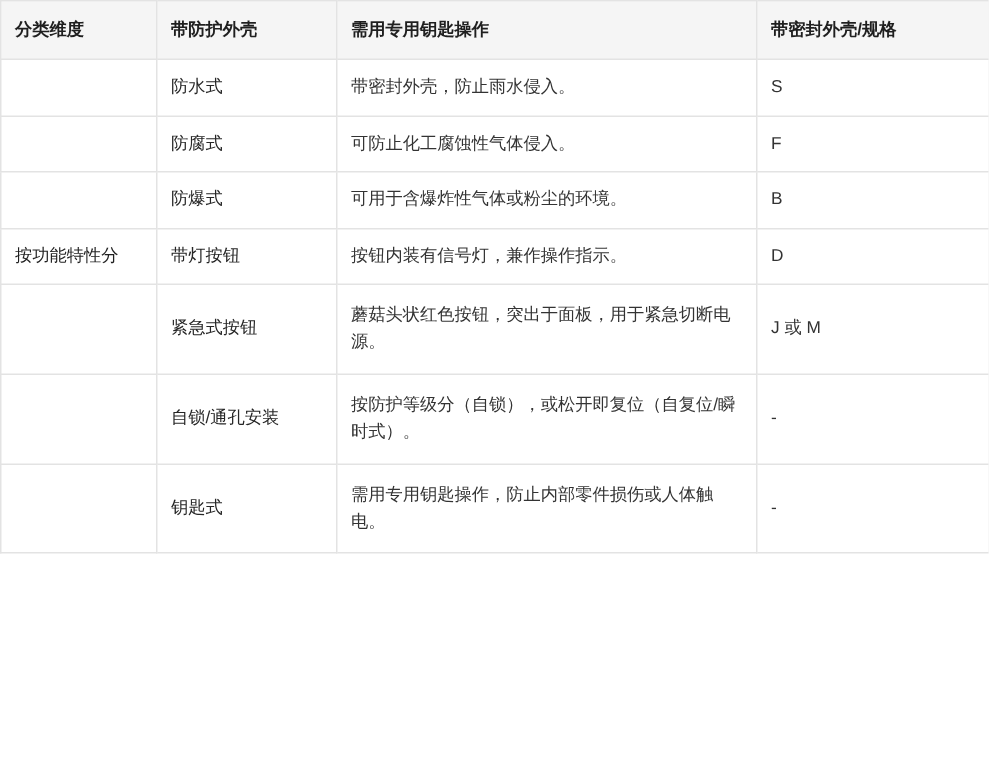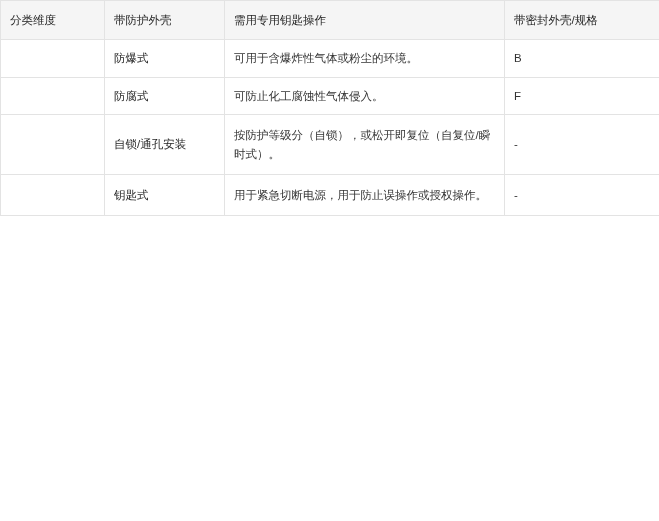--- a/index.html
+++ b/index.html
@@ -29,21 +29,21 @@
   table.spec-table td {
     border: 1px solid #e3e3e3;
     padding: 9px 8px 9px 9px;
     vertical-align: middle;
     line-height: 1.6;
     text-align: left;
     font-weight: normal;
   }
   table.spec-table thead th {
     background: #f5f5f5;
-    font-weight: normal;
+    font-weight: bold;
     color: #1f1f1f;
     padding-top: 10px;
     padding-bottom: 10px;
   }
   td.dim-cell {
     font-weight: bold;
     color: #1f1f1f;
     vertical-align: middle;
   }
   td.type-cell {
@@ -74,36 +74,54 @@
     <tr>
       <th>分类维度</th>
       <th>带防护外壳</th>
       <th>需用专用钥匙操作</th>
       <th>带密封外壳/规格</th>
     </tr>
   </thead>
   <tbody>
     <tr>
       <td class="dim-cell"></td>
-      <td class="type-cell">防爆式</td>
-      <td class="desc-cell">可用于含爆炸性气体或粉尘的环境。</td>
-      <td class="code-cell">B</td>
+      <td class="type-cell">防水式</td>
+      <td class="desc-cell">带密封外壳，防止雨水侵入。</td>
+      <td class="code-cell">S</td>
     </tr>
     <tr>
       <td class="dim-cell"></td>
       <td class="type-cell">防腐式</td>
       <td class="desc-cell">可防止化工腐蚀性气体侵入。</td>
       <td class="code-cell">F</td>
+    </tr>
+    <tr>
+      <td class="dim-cell"></td>
+      <td class="type-cell">防爆式</td>
+      <td class="desc-cell">可用于含爆炸性气体或粉尘的环境。</td>
+      <td class="code-cell">B</td>
+    </tr>
+    <tr>
+      <td class="dim-cell">按功能特性分</td>
+      <td class="type-cell">带灯按钮</td>
+      <td class="desc-cell">按钮内装有信号灯，兼作操作指示。</td>
+      <td class="code-cell">D</td>
+    </tr>
+    <tr class="row-tall">
+      <td class="dim-cell"></td>
+      <td class="type-cell">紧急式按钮</td>
+      <td class="desc-cell">蘑菇头状红色按钮，突出于面板，用于紧急切断电源。</td>
+      <td class="code-cell">J 或 M</td>
     </tr>
     <tr class="row-tall">
       <td class="dim-cell"></td>
       <td class="type-cell">自锁/通孔安装</td>
       <td class="desc-cell">按防护等级分（自锁），或松开即复位（自复位/瞬时式）。</td>
       <td class="code-cell">-</td>
     </tr>
     <tr class="row-tall">
       <td class="dim-cell"></td>
       <td class="type-cell">钥匙式</td>
-      <td class="desc-cell">用于紧急切断电源，用于防止误操作或授权操作。</td>
+      <td class="desc-cell">需用专用钥匙操作，防止内部零件损伤或人体触电。</td>
       <td class="code-cell">-</td>
     </tr>
   </tbody>
 </table>
 
 </body></html>

